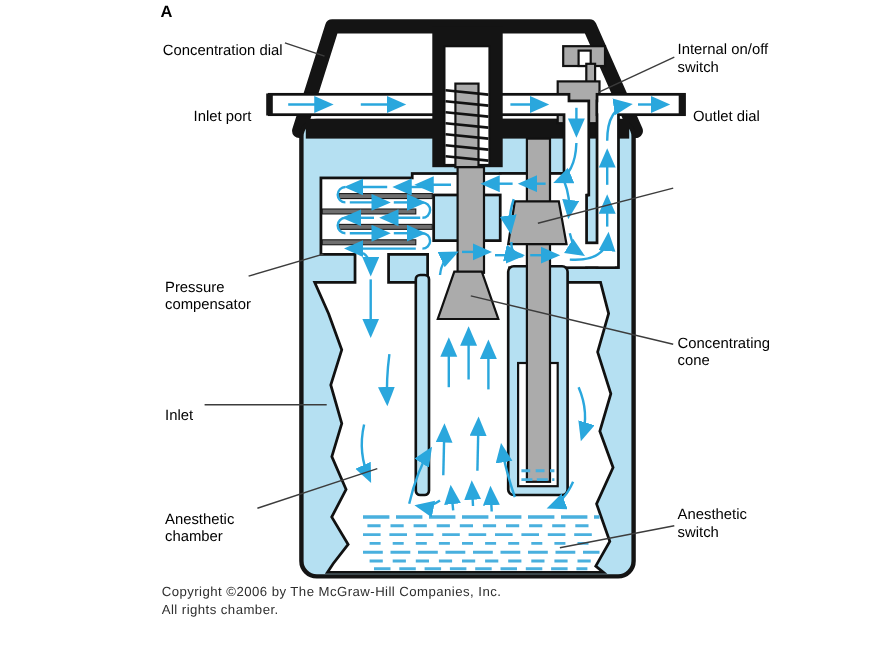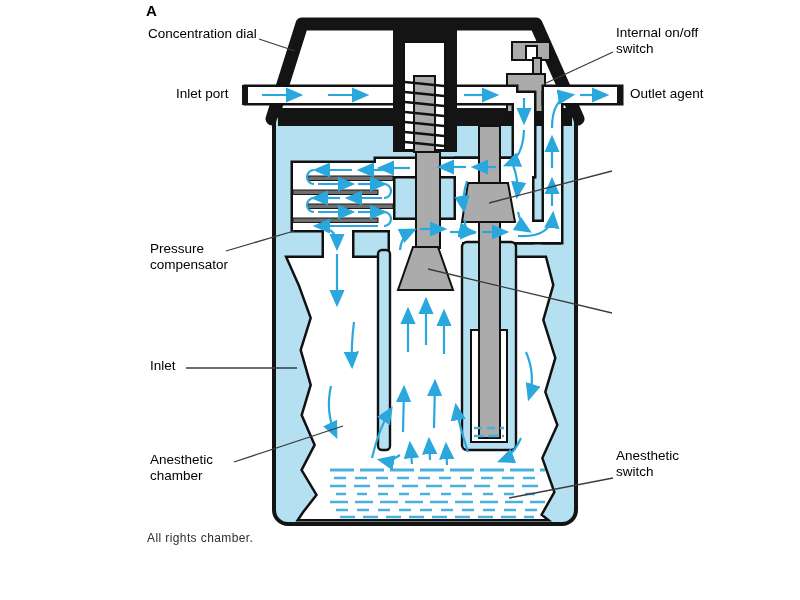--- a/index.html
+++ b/index.html
@@ -17,21 +17,21 @@
   .bluepart  {fill:var(--body-fill,#b5e0f2);stroke:var(--outline,#111111);stroke-width:2.4;}
   .innerwhite{fill:#ffffff;stroke:var(--outline,#111111);stroke-width:2;}
   .baffle    {fill:#6f6f6f;stroke:#1a1a1a;stroke-width:1;}
   .thread    {stroke:var(--outline,#111111);stroke-width:2.4;fill:none;}
   .arrow     {stroke:var(--flow,#2aa7dd);stroke-width:2.2;fill:none;marker-end:url(#ah);}
   .flowline  {stroke:var(--flow,#2aa7dd);stroke-width:2.2;fill:none;}
   .dashrow   {stroke:var(--liquid,#49b0de);stroke-width:2.6;fill:none;}
   .leader    {stroke:#3c3c3c;stroke-width:1.3;fill:none;}
 
   
-  .lbl{position:absolute;color:#000;font-size:13.5px;line-height:16px;letter-spacing:0;}
+  .lbl{position:absolute;color:#000;font-size:13.5px;line-height:16px;letter-spacing:0;margin-top:12px;}
   .panel{position:absolute;font-size:15px;font-weight:bold;color:#000;}
   .copy{position:absolute;color:#2e2e2e;font-size:12px;line-height:15.5px;letter-spacing:.4px;}
 </style>
 </head>
 <body>
 
 <div id="stage">
 
 <svg id="diagram-svg" width="800" height="600" viewBox="0 0 800 600">
   <defs>
@@ -226,29 +226,31 @@
 </svg>
 
 <div class="panel" style="left:146px;top:2px">A</div>
 
 <div class="lbl" style="left:148px;top:26px;width:115px">Concentration dial</div>
 
 <div class="lbl" style="left:176px;top:86px;width:70px">Inlet port</div>
 
 <div class="lbl" style="left:616px;top:25px;width:95px">Internal on/off switch</div>
 
-<div class="lbl" style="left:630px;top:86px;width:90px">Outlet agent</div>
+<div class="lbl" style="left:630px;top:86px;width:90px">Outlet dial</div>
 
 
 <div class="lbl" style="left:150px;top:241px;width:100px">Pressure compensator</div>
 
+<div class="lbl" style="left:616px;top:292px;width:105px">Concentrating cone</div>
 
 <div class="lbl" style="left:150px;top:358px;width:60px">Inlet</div>
 
 <div class="lbl" style="left:150px;top:452px;width:85px">Anesthetic chamber</div>
 
 <div class="lbl" style="left:616px;top:448px;width:85px">Anesthetic switch</div>
 
 <div class="copy" style="left:147px;top:531px">
+  <div>Copyright ©2006 by The McGraw-Hill Companies, Inc.</div>
   <div>All rights chamber.</div>
 </div>
 
 </div>
 
 </body></html>

